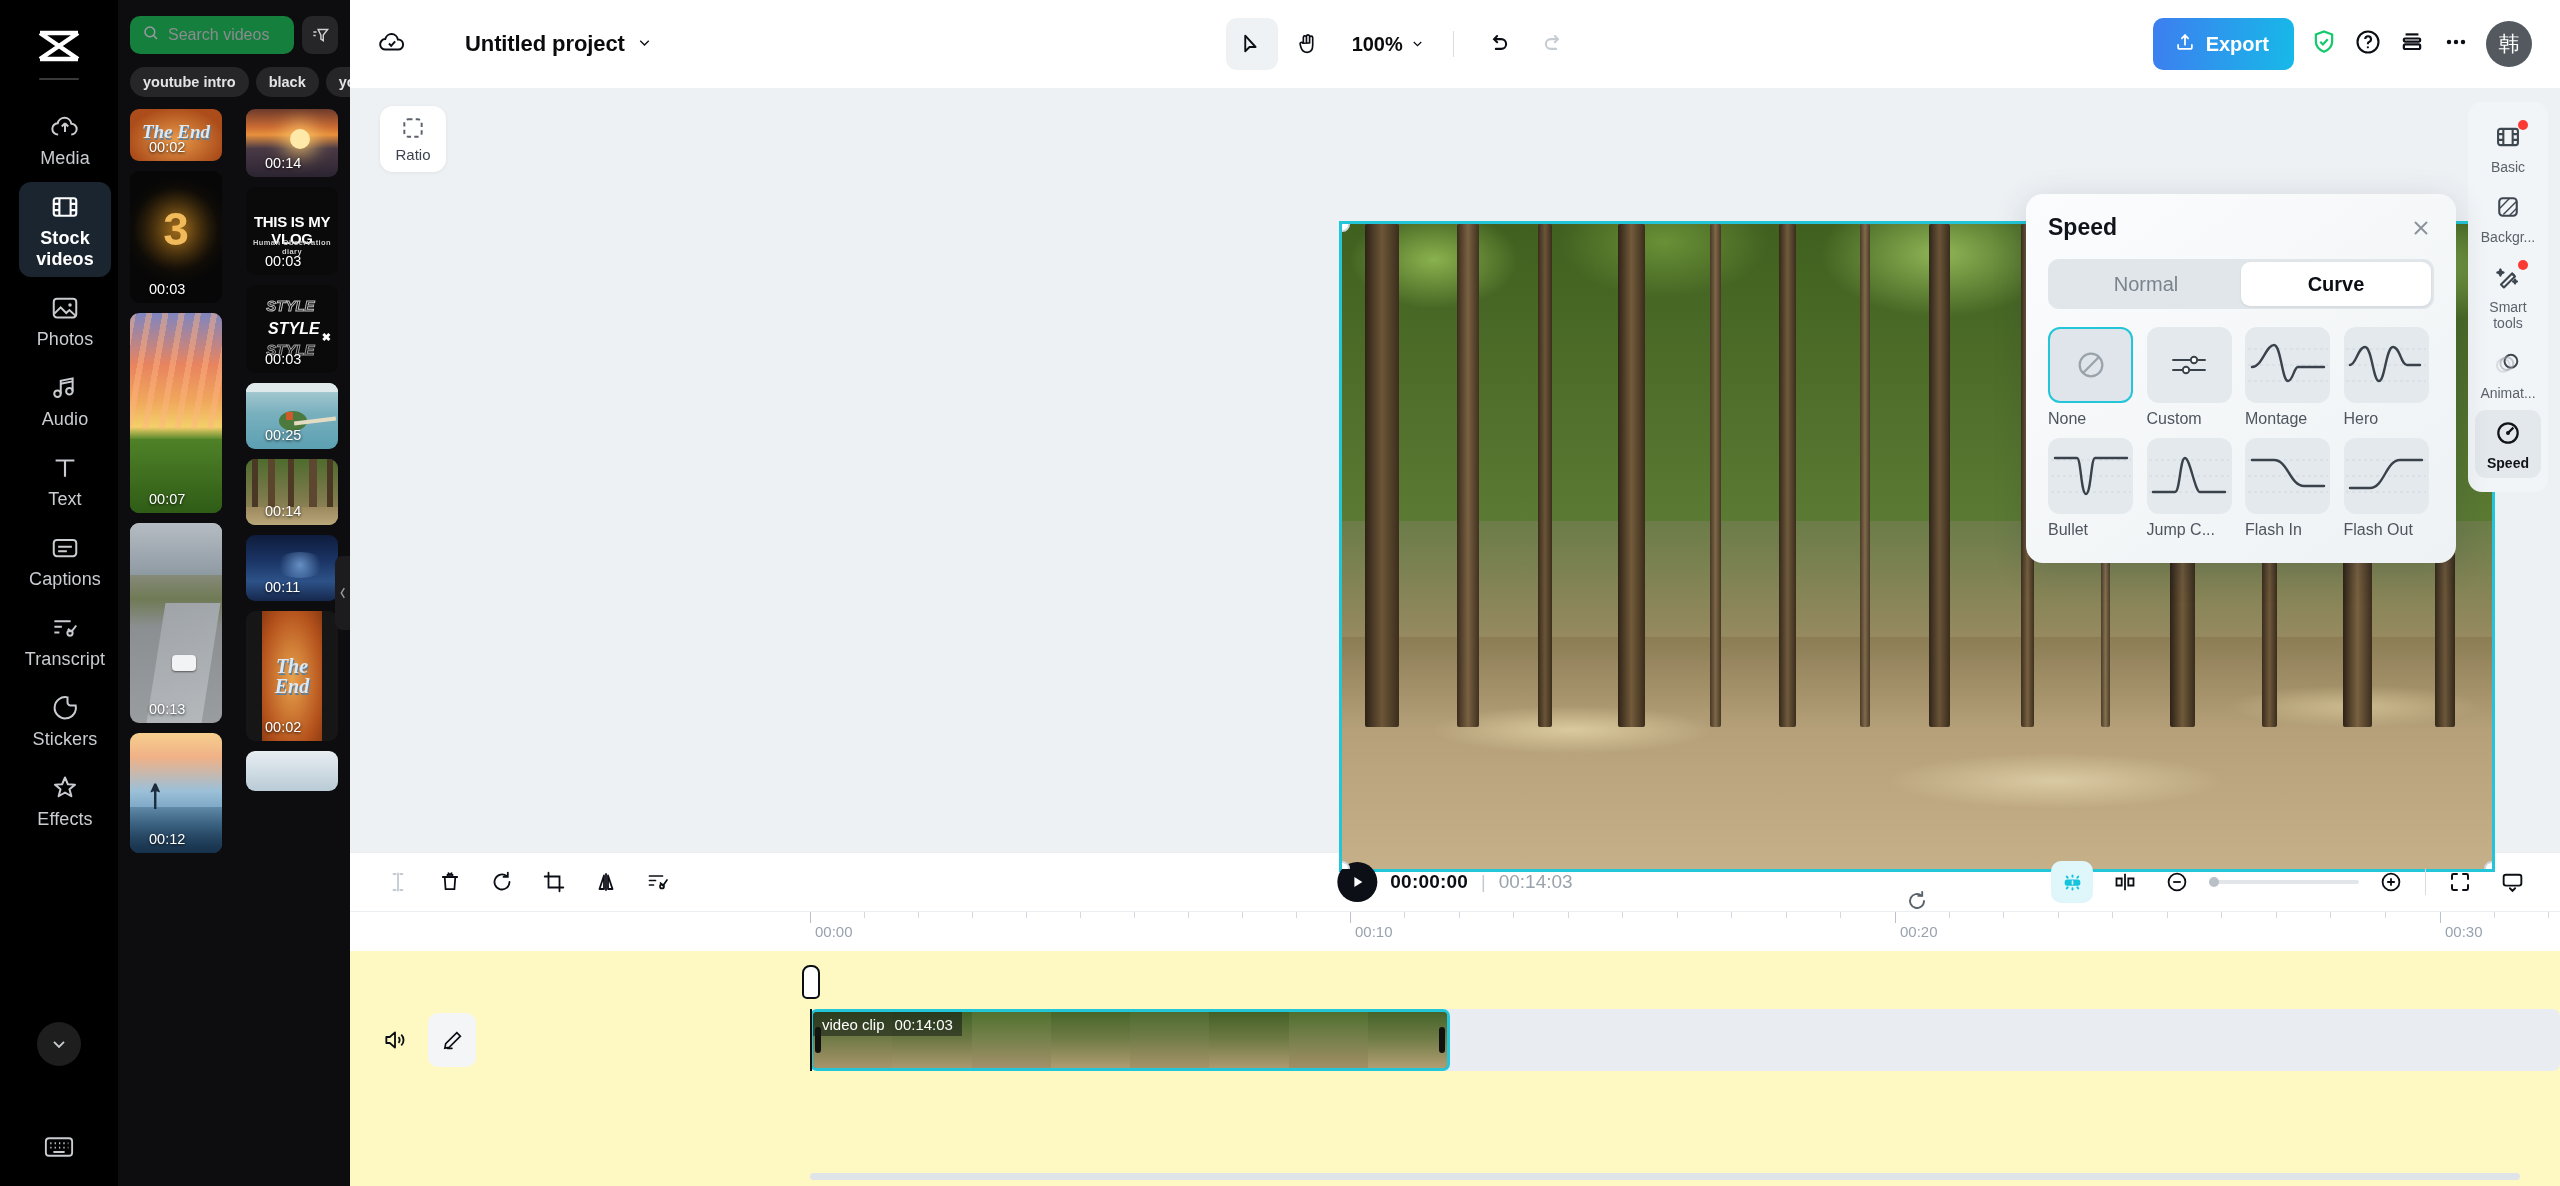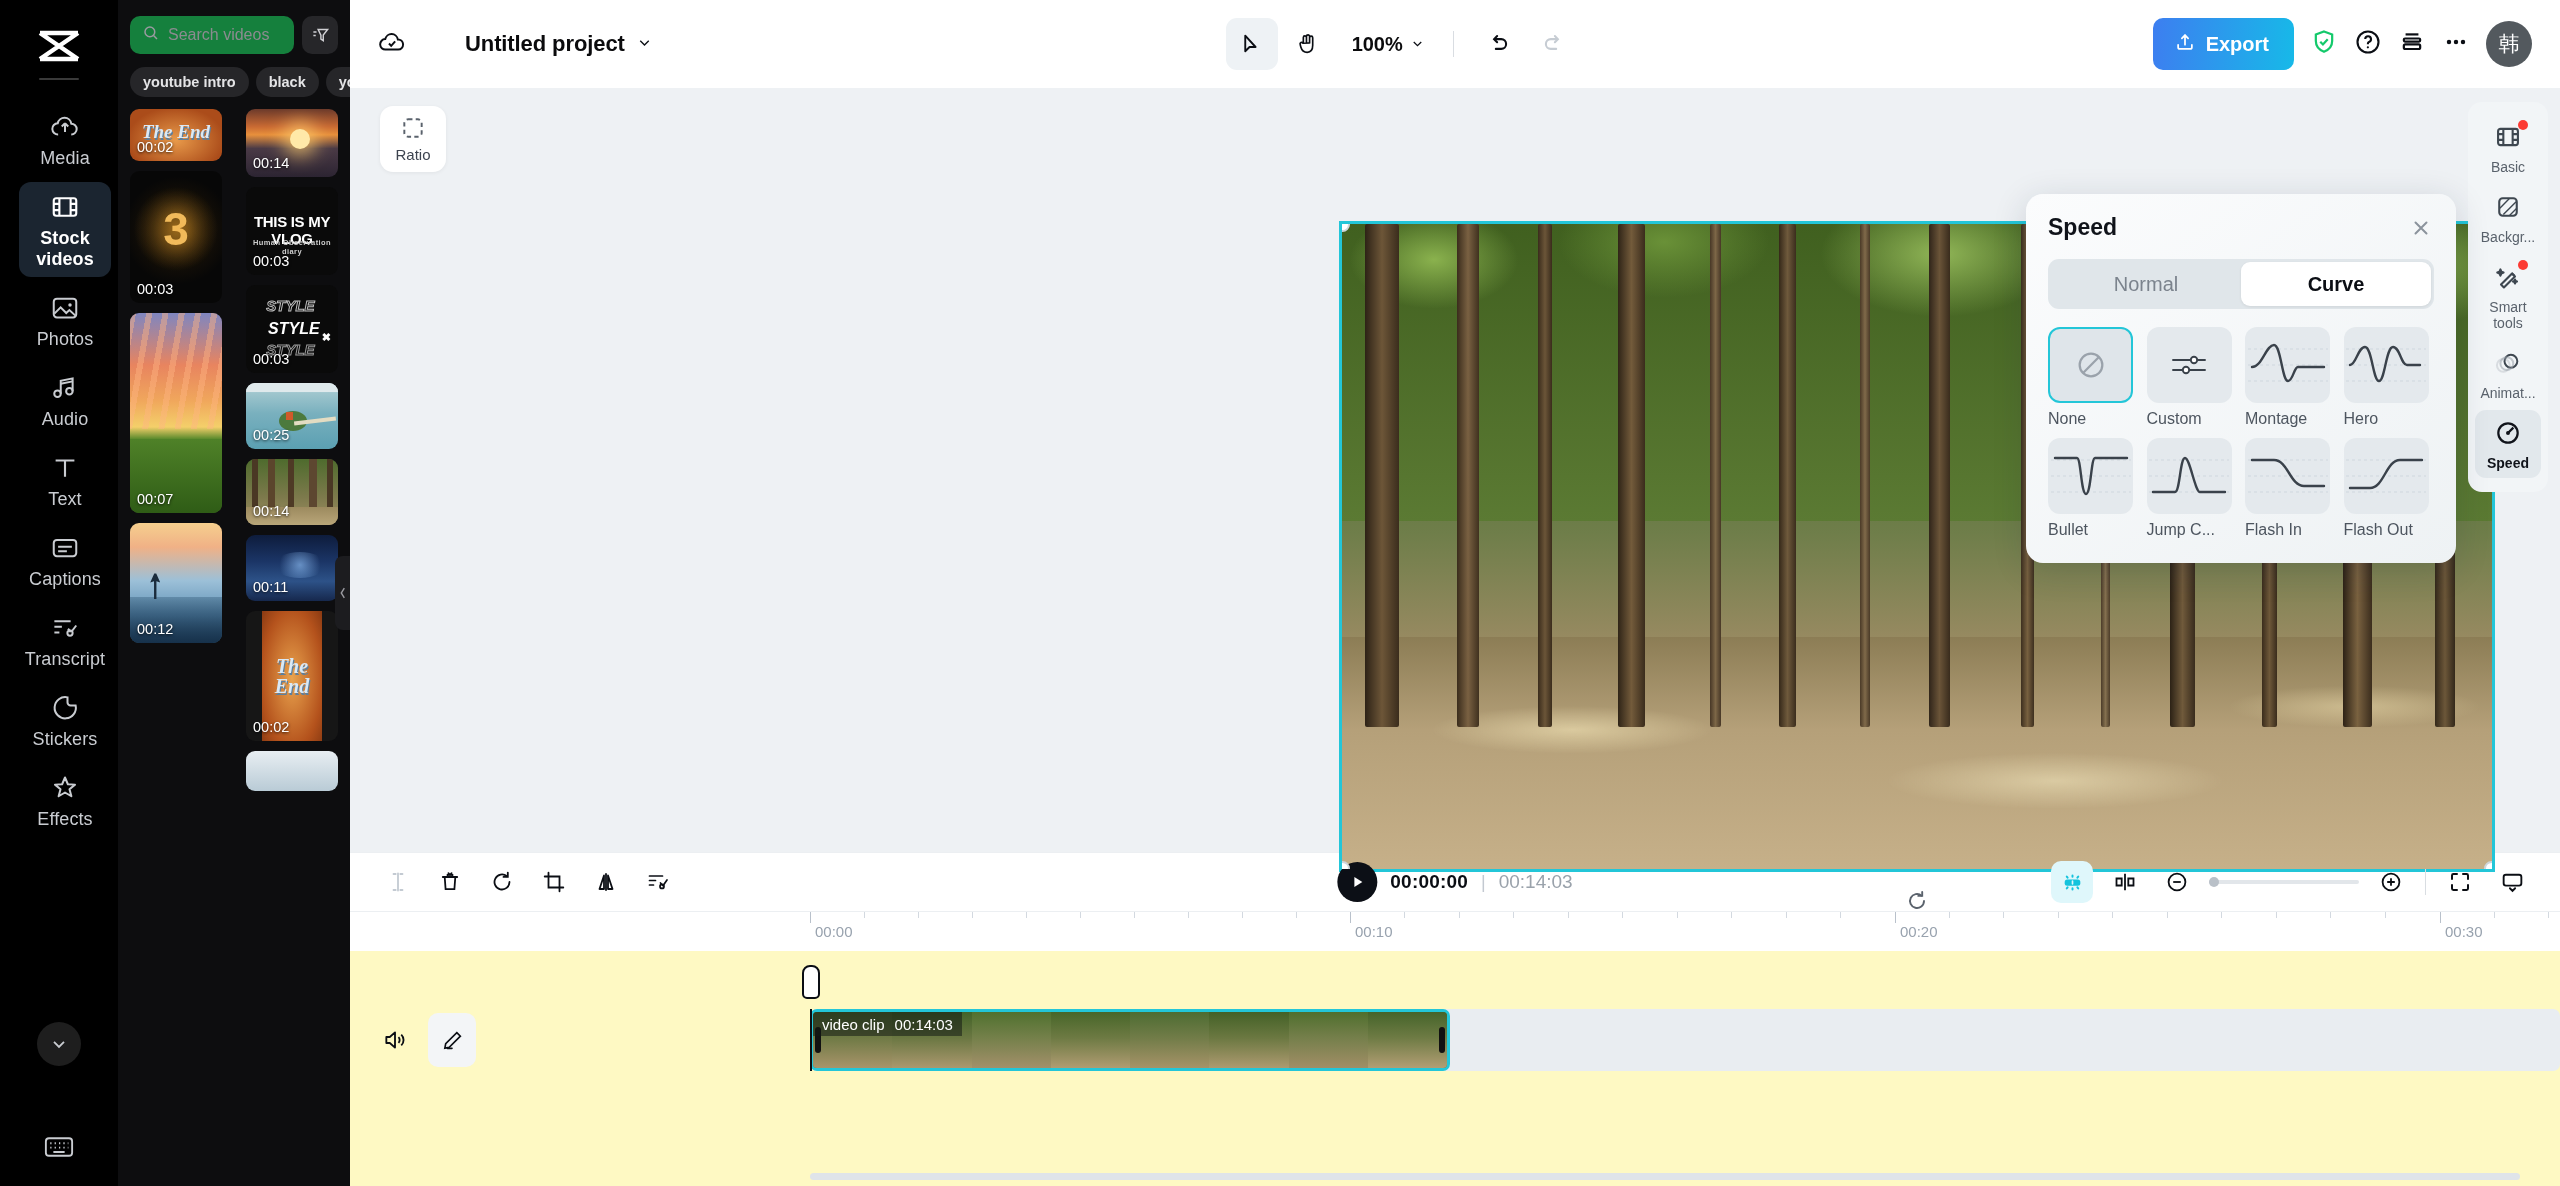--- a/index.html
+++ b/index.html
@@ -63,21 +63,21 @@
     background: #262629; color: #e4e4e6; font-size: 14.5px; font-weight: 700;
     border-radius: 16px; padding: 7px 13px; white-space: nowrap; cursor: pointer;
   }
   .masonry { margin-top: 12px; display: flex; gap: 24px; }
   .mcol { display: flex; flex-direction: column; gap: 10px; width: 115px; }
   .thumb {
     position: relative; border-radius: 9px; overflow: hidden; cursor: pointer;
     background: #18181b;
   }
   .thumb .dur {
-    position: absolute; left: 7px; bottom: 6px; color: #fff;
+    position: absolute; left: 19px; bottom: 6px; color: #fff;
     font-size: 14.5px; font-weight: 400; text-shadow: 0 1px 3px rgba(0,0,0,.85);
   }
   .collapse-handle {
     position: absolute; right: -1px; top: 50%; transform: translateY(-50%);
     width: 16px; height: 74px; background: #1c1c1f;
     border-radius: 8px 0 0 8px; display:flex; align-items:center; justify-content:center;
     cursor: pointer; z-index: 6;
   }
 
   
@@ -403,20 +403,26 @@
           <div style="position:absolute;left:50%;top:44%;transform:translate(-50%,-50%);width:96px;height:96px;background:radial-gradient(circle,rgba(244,168,46,.35),transparent 62%)"></div>
           <span class="dur">00:03</span>
         </div>
 
         <div class="thumb" style="height:200px;background:linear-gradient(#7f86c0 0%,#e8845f 26%,#f0a75c 44%,#f4cf6a 57%,#5a8a2c 63%,#3f6e1f 100%);">
           <div style="position:absolute;left:0;right:0;top:0;height:58%;background:repeating-linear-gradient(100deg,rgba(255,180,130,.45) 0 6px,transparent 6px 16px)"></div>
           <div style="position:absolute;left:0;right:0;bottom:0;height:37%;background:linear-gradient(#4f8128,#2f5c16);"></div>
           <span class="dur">00:07</span>
         </div>
 
+        <div class="thumb" style="height:200px;background:linear-gradient(#9fa5ad 0%,#8d8f84 22%,#6f7a55 38%,#8c8f92 52%,#9a9da0 100%);">
+          <div style="position:absolute;left:0;right:0;top:0;height:26%;background:linear-gradient(#b6bcc4,#8e9aa2)"></div>
+          <div style="position:absolute;left:28%;right:12%;bottom:0;top:40%;background:linear-gradient(160deg,#9fa4a8,#b4b8bb);transform:skewX(-9deg)"></div>
+          <div style="position:absolute;left:46%;top:66%;width:24px;height:16px;background:#f2f3f4;border-radius:4px;box-shadow:0 1px 2px rgba(0,0,0,.5)"></div>
+          <span class="dur">00:13</span>
+        </div>
 
         <div class="thumb" style="height:120px;background:linear-gradient(#f6cf8e 0%,#f0b186 20%,#9cc0d8 48%,#5e8fb4 78%,#2f5878 100%);">
           <div style="position:absolute;left:0;right:0;bottom:0;height:38%;background:linear-gradient(rgba(40,80,110,.35),rgba(20,45,70,.9))"></div>
           <div style="position:absolute;left:22%;top:42%;width:10px;height:26px;background:#1b2c3c;clip-path:polygon(40% 0,60% 0,100% 35%,62% 30%,62% 100%,38% 100%,38% 30%,0 35%)"></div>
           <span class="dur">00:12</span>
         </div>
       </div>
 
       <div class="mcol">
         <div class="thumb" style="height:68px;background:linear-gradient(#6c3a2b 0%,#c96a33 26%,#e8903c 38%,#4a3a46 58%,#2c2432 100%);">

